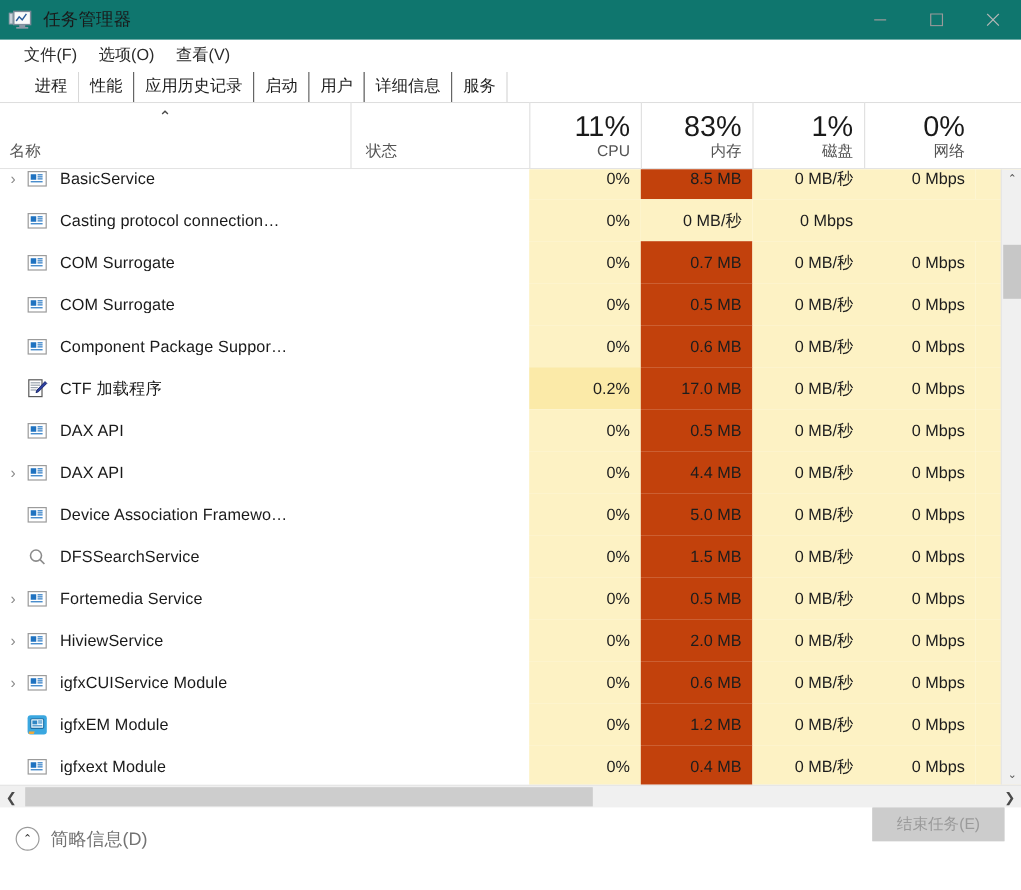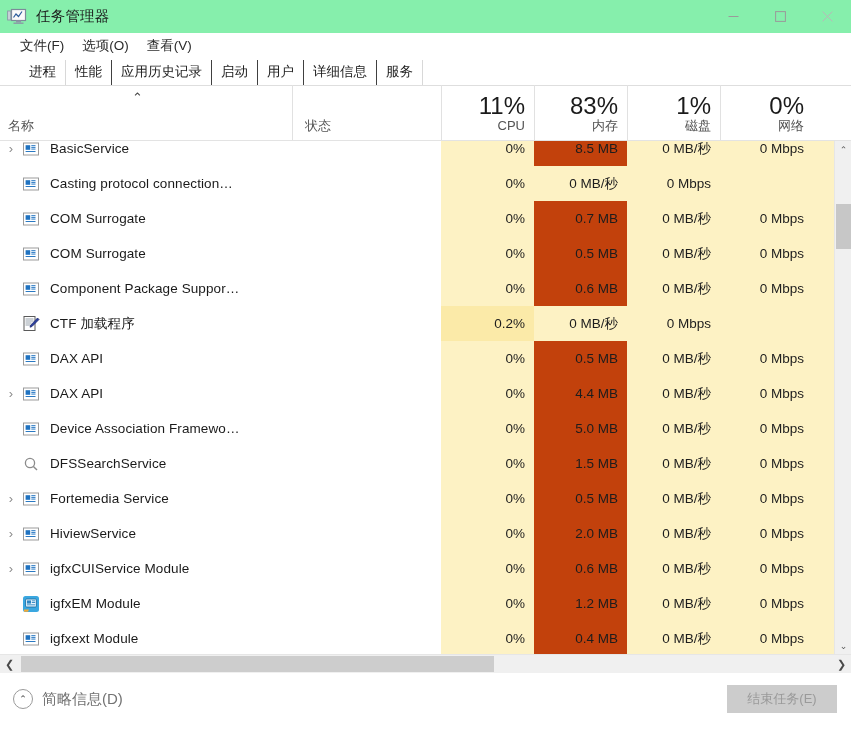--- a/index.html
+++ b/index.html
@@ -8,21 +8,21 @@
     background: #ffffff;
     font-family: "Liberation Sans", "DejaVu Sans", sans-serif;
     overflow: hidden;
     -webkit-font-smoothing: antialiased;
   }
 
   
   .titlebar {
     position: relative; height: 33px;
     display: flex; align-items: center;
-    background: #86efac;
+    background: #0f766e;
     text-align: center;
   }
   .title-icon { margin-left: 7px; width: 20px; height: 18px; display: block; }
   .title-text {
     margin-left: 9px; font-size: 14.5px; color: #1a1a1a;
     letter-spacing: .2px;
   }
   .wincontrols { position: absolute; right: 0; top: 0; display: flex; }
   .wc {
     width: 47px; height: 33px; display: flex;
@@ -154,21 +154,21 @@
     display: flex; align-items: center; padding-left: 13px;
   }
   .fewer-details { display: flex; align-items: center; }
   .chev-circle {
     width: 20px; height: 20px; border: 1px solid #9a9a9a; border-radius: 50%;
     display: flex; align-items: center; justify-content: center;
     color: #3a3a3a; font-size: 9px; margin-right: 9px;
   }
   .fewer-label { font-size: 15px; color: #737373; }
   .endtask-btn {
-    position: absolute; right: 14px; top: 12px;
+    position: absolute; right: 14px; top: 0;
     width: 110px; height: 28px;
     background: #cccccc; border: 1px solid #cccccc;
     color: #9a9a9a; font-size: 13px;
     display: flex; align-items: center; justify-content: center;
     font-family: "Liberation Sans", sans-serif;
   }
 </style>
 </head>
 <body>
 
@@ -371,20 +371,21 @@
                 <rect x="3.5" y="5.5" width="8" height="1"></rect>
                 <rect x="3.5" y="7.5" width="6" height="1"></rect>
                 <rect x="3.5" y="9.5" width="5" height="1"></rect>
               </g>
               <path d="M15.5 3 L17 4.5 L10 11.5 L8 12.2 L8.7 10.2 Z" fill="#2b3fa0" stroke="#1d2a6e" stroke-width="0.8"></path>
             </svg></span>
           <span class="pname">CTF 加载程序</span>
         </div>
         <div class="cell-status"></div>
         <div class="cell-val cpu-hot">0.2%</div>
+        <div class="cell-val mem-bg">17.0 MB</div>
         <div class="cell-val disk-bg">0 MB/秒</div>
         <div class="cell-val net-bg">0 Mbps</div>
         <div class="tail-bg"></div>
       </div>
       <div class="row">
         <div class="cell-name">
           <span class="expander"></span>
           <span class="picon"><svg width="18" height="18" viewBox="0 0 18 18">
               <rect x="1.5" y="3" width="15" height="12" fill="#ffffff" stroke="#9b9b9b" stroke-width="1"></rect>
               <rect x="3" y="4.5" width="12" height="9" fill="#ffffff"></rect>

